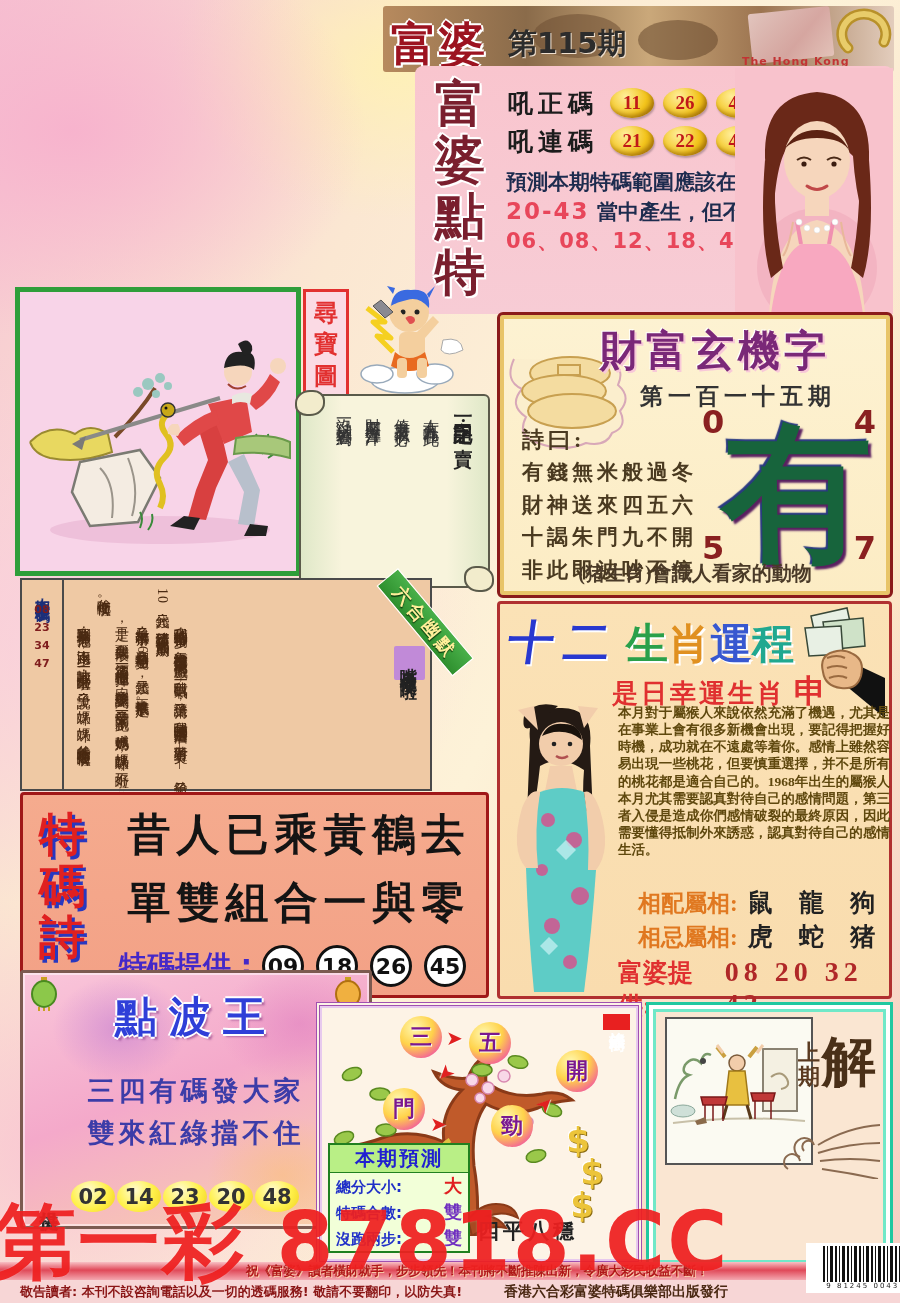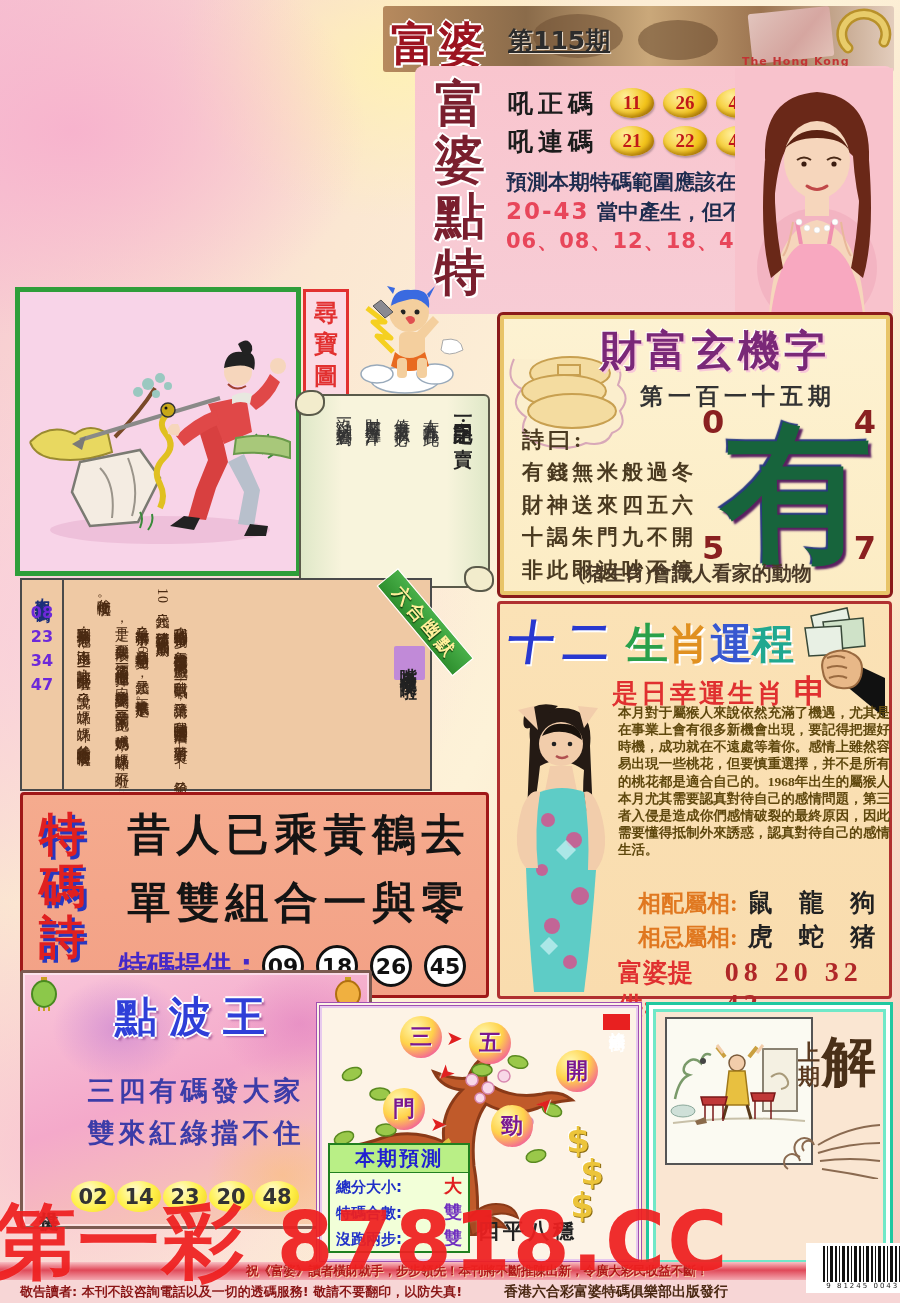--- a/index.html
+++ b/index.html
@@ -20,21 +20,21 @@
 
   
   .banner { left:383px; top:6px; width:511px; height:66px;
     background:linear-gradient(90deg,#b78a5e,#8a6b4a 28%,#caa87a 52%,#9c7450 74%,#e3cdbd);
     border-radius:3px; overflow:hidden; }
   .banner .blur1{ position:absolute; left:150px; top:8px; width:90px; height:44px; background:#6e4f33; opacity:.55; border-radius:50%; }
   .banner .blur2{ position:absolute; left:255px; top:14px; width:80px; height:40px; background:#5d4026; opacity:.5; border-radius:50%; }
   .banner .note{ position:absolute; right:62px; top:4px; width:82px; height:50px; background:linear-gradient(135deg,#e9cdc9,#d9a8a5 60%,#e6c5bd); transform:rotate(-6deg); border-radius:3px; opacity:.9; }
   .masthead { left:391px; top:14px; font-size:46px; font-weight:bold; color:#9c1320; letter-spacing:2px;
     text-shadow:2px 0 #fff,-2px 0 #fff,0 2px #fff,0 -2px #fff,2px 2px #fff,-2px 2px #fff; }
-  .issue-no { left:508px; top:24px; font-size:25px; font-weight:bold; color:#2c2c2c; text-shadow:1px 1px 0 #efe0cf;text-decoration:underline; }
+  .issue-no { left:508px; top:24px; font-size:29px; font-weight:bold; color:#2c2c2c; text-shadow:1px 1px 0 #efe0cf; }
   .club { left:742px; top:55px; font-size:11px; color:#c23333; font-weight:bold; letter-spacing:1px; }
 
   .top-pink { left:415px; top:66px; width:478px; height:248px; background:linear-gradient(180deg,#f9c5ce,#f7ccd5); border-radius:8px; }
 
   .vtitle { left:420px; top:76px; width:80px; height:240px; display:flex; flex-direction:column; align-items:center; }
   .vtitle span { font-size:50px; font-weight:bold; color:#7a1f2e; line-height:1.12;
     text-shadow:2px 0 #fff,-2px 0 #fff,0 2px #fff,0 -2px #fff,2px 2px #fff,-2px -2px #fff; }
 
   .tiprow { left:508px; width:340px; height:34px; display:flex; align-items:center; }
   .tiprow .lbl { font-size:25px; font-weight:bold; color:#1c1c1c; letter-spacing:5px; margin-right:12px; }
@@ -62,21 +62,21 @@
   .scroll { left:299px; top:394px; width:191px; height:194px; background:linear-gradient(90deg,#dfe8c8,#f8f4dc 22%,#f8f4dc 78%,#dfe8c8); border:2px solid #5a5a4a; border-radius:6px; }
   .scroll .roll-t { position:absolute; left:-6px; top:-6px; width:30px; height:26px; background:#f2eccc; border:2px solid #5a5a4a; border-radius:50% 40% 50% 40%; }
   .scroll .roll-b { position:absolute; right:-6px; bottom:-6px; width:30px; height:26px; background:#f2eccc; border:2px solid #5a5a4a; border-radius:40% 50% 40% 50%; }
   .scroll-text { position:absolute; inset:10px 12px; writing-mode:vertical-rl; text-orientation:upright; }
   .scroll-title { font-size:19px; font-weight:bold; color:#222; margin-left:9px; letter-spacing:1px; }
   .scroll-line { font-size:16px; color:#333; margin-left:8px; letter-spacing:2px; }
 
   .joke-box { left:20px; top:578px; width:412px; height:213px; border:2px solid #4a4a4a; background:#efc9a4; display:flex; }
   .lucky-strip { width:42px; border-right:2px solid #4a4a4a; display:flex; flex-direction:column; align-items:center; padding-top:6px; }
   .lucky-strip .llbl { writing-mode:vertical-rl; text-orientation:upright; color:#1c2f7a; font-weight:bold; font-size:15px; letter-spacing:2px; }
-  .lucky-strip .num { color:#6d28d9; font-weight:bold; font-size:16px; margin-top:5px; }
+  .lucky-strip .num { color:#7f1d1d; font-weight:bold; font-size:11px; margin-top:5px; }
   .joke-area { flex:1; position:relative; padding:8px 46px 8px 8px; }
   .joke-flow { writing-mode:vertical-rl; height:100%; font-size:14px; line-height:1.3; color:#4a2a12; }
   .joke-flow p { margin:0 0 0 2px; text-indent:2em; letter-spacing:1px; }
   .joke-side { position:absolute; right:5px; top:66px; background:#c18ad8; padding:8px 4px; writing-mode:vertical-rl; text-orientation:upright;
     font-size:17px; font-weight:bold; color:#222; letter-spacing:3px; border-radius:2px; }
   .ribbon { left:398px; top:568px; width:118px; height:28px; background:linear-gradient(#49b049,#2e8f2e); border:1px solid #fff;
     transform:rotate(50deg); transform-origin:left top; display:flex; align-items:center; justify-content:center; z-index:6;
     font-size:18px; font-weight:bold; color:#ffef9a; letter-spacing:4px; text-shadow:1px 1px 1px #0a3a0a; }
 
   .spoem { left:20px; top:792px; width:469px; height:206px; border:3px solid #a01818; border-radius:4px;

